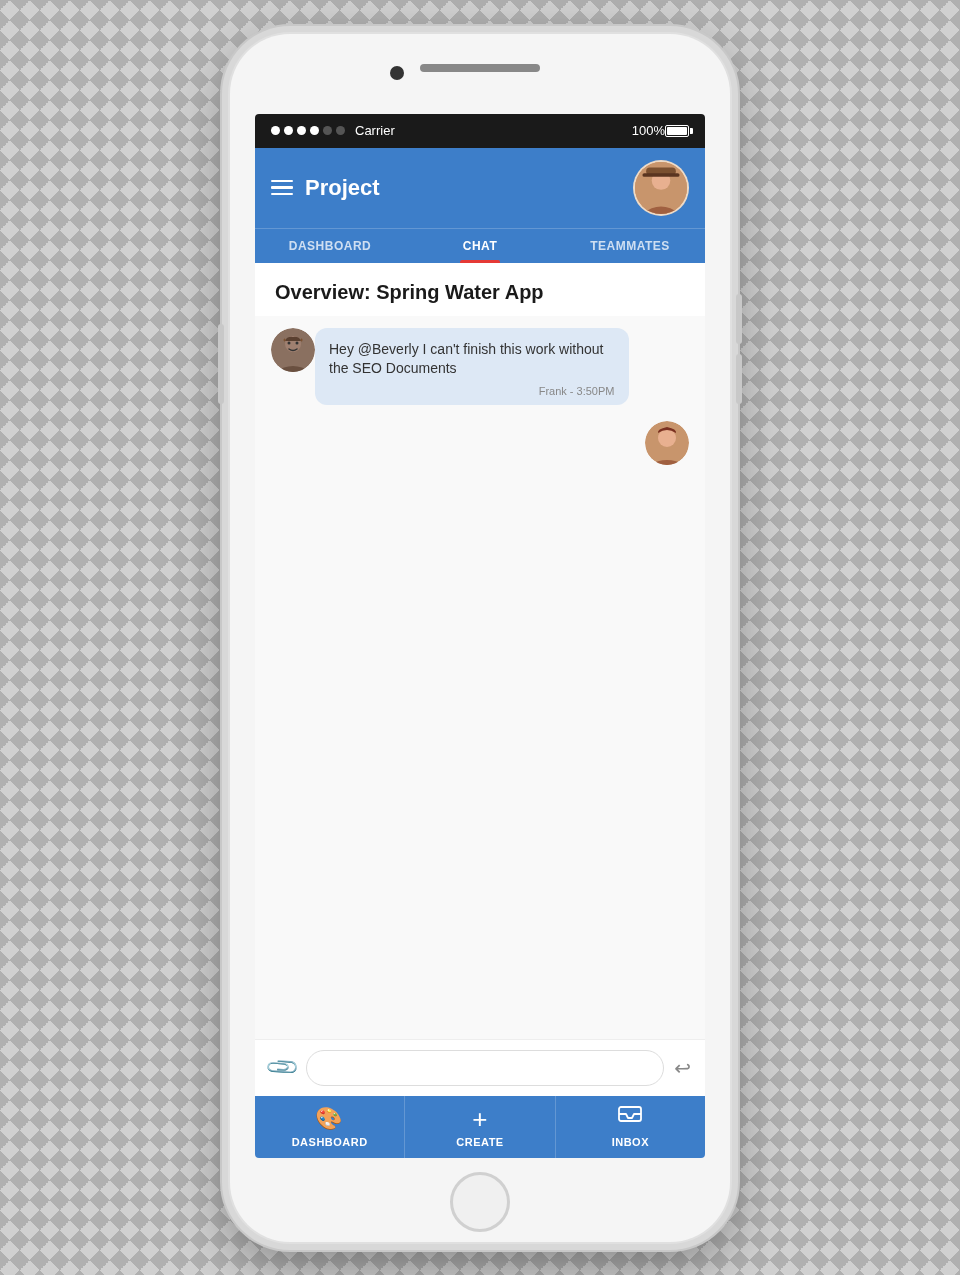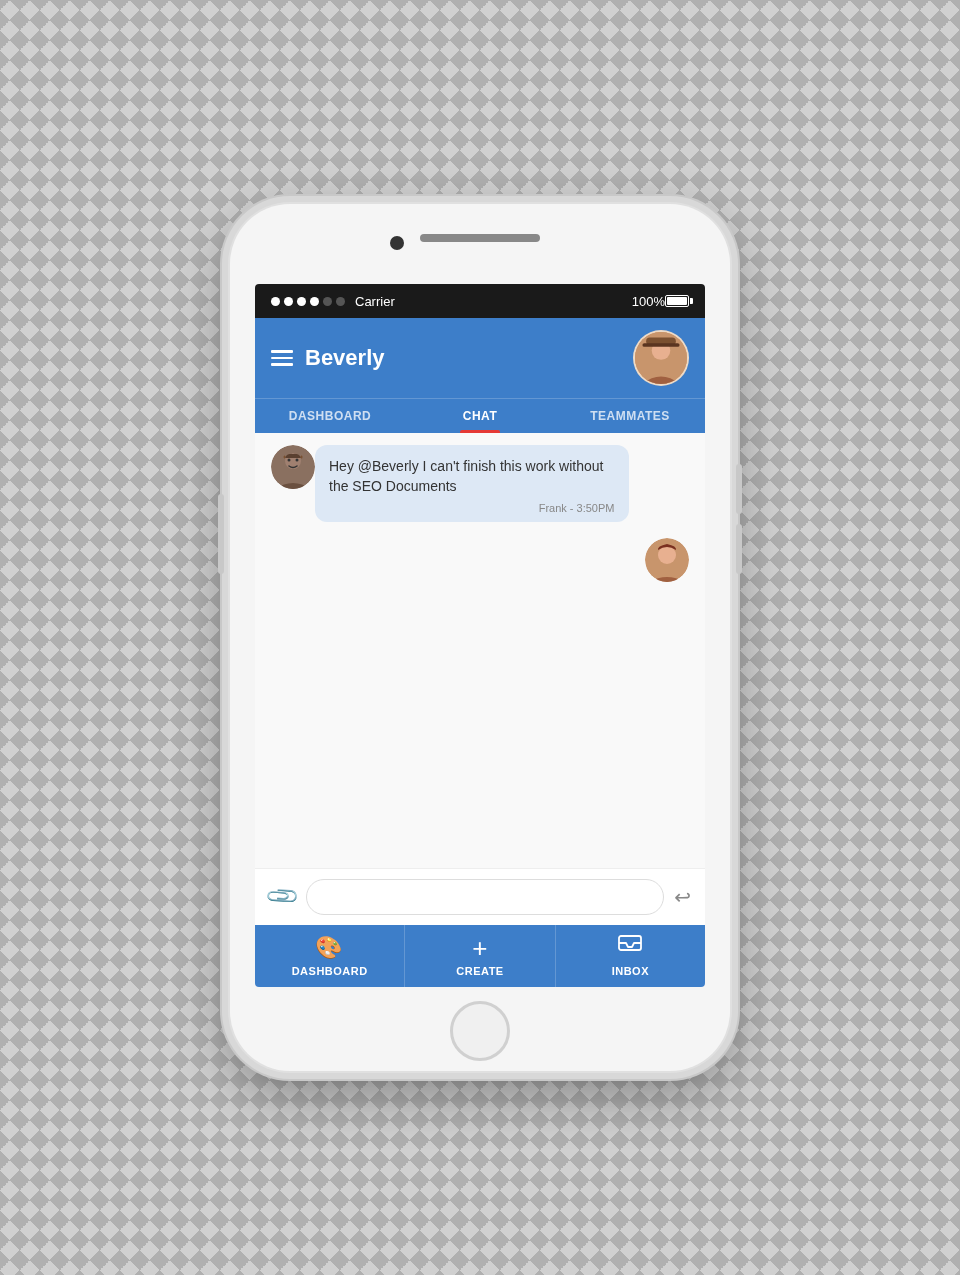--- a/index.html
+++ b/index.html
@@ -17,21 +17,21 @@
       background-color: #d0d0d0;
       display: flex;
       align-items: center;
       justify-content: center;
       font-family: -apple-system, 'Helvetica Neue', Arial, sans-serif;
     }
 
     
     .phone-shell {
       width: 500px;
-      height: 867px;
+      height: 1208px;
       background: #f5f5f5;
       border-radius: 60px;
       box-shadow:
         0 0 0 2px #e0e0e0,
         0 0 0 8px #d8d8d8,
         0 0 0 10px #c8c8c8,
         0 20px 60px rgba(0,0,0,0.4);
       position: relative;
       display: flex;
       flex-direction: column;
@@ -464,21 +464,21 @@
       </div>
     </div>
 
     <div class="app-header">
       <div class="header-left">
         <div class="hamburger-icon">
           <div class="hamburger-line"></div>
           <div class="hamburger-line"></div>
           <div class="hamburger-line"></div>
         </div>
-        <span class="app-title">Beverly</span>
+        <span class="app-title">Project</span>
       </div>
       <div class="avatar-circle">
         <div class="avatar-female">
           <svg width="56" height="56" viewBox="0 0 56 56" xmlns="http://www.w3.org/2000/svg">
             <rect width="56" height="56" fill="#c8956c"></rect>
             <circle cx="28" cy="20" r="10" fill="#e8b090"></circle>
             <path d="M8 56 Q28 40 48 56 Z" fill="#a06040"></path>
             <rect x="12" y="6" width="32" height="8" rx="4" fill="#7a5030"></rect>
             <rect x="8" y="12" width="40" height="4" rx="2" fill="#5a3520"></rect>
           </svg>
@@ -492,20 +492,21 @@
       </div>
       <div class="tab-item active">
         <span>CHAT</span>
       </div>
       <div class="tab-item">
         <span>TEAMMATES</span>
       </div>
     </div>
 
     <div class="content-area">
+      <div class="page-heading">Overview: Spring Water App</div>
 
       <div class="chat-area">
 
         <div class="message-row">
           <div class="msg-avatar">
             <svg width="44" height="44" viewBox="0 0 44 44" xmlns="http://www.w3.org/2000/svg">
               <rect width="44" height="44" rx="22" fill="#8a7060"></rect>
               <circle cx="22" cy="16" r="8" fill="#a08070"></circle>
               <path d="M4 44 Q22 32 40 44 Z" fill="#6a5040"></path>
               <circle cx="18" cy="15" r="1.5" fill="#333"></circle>

